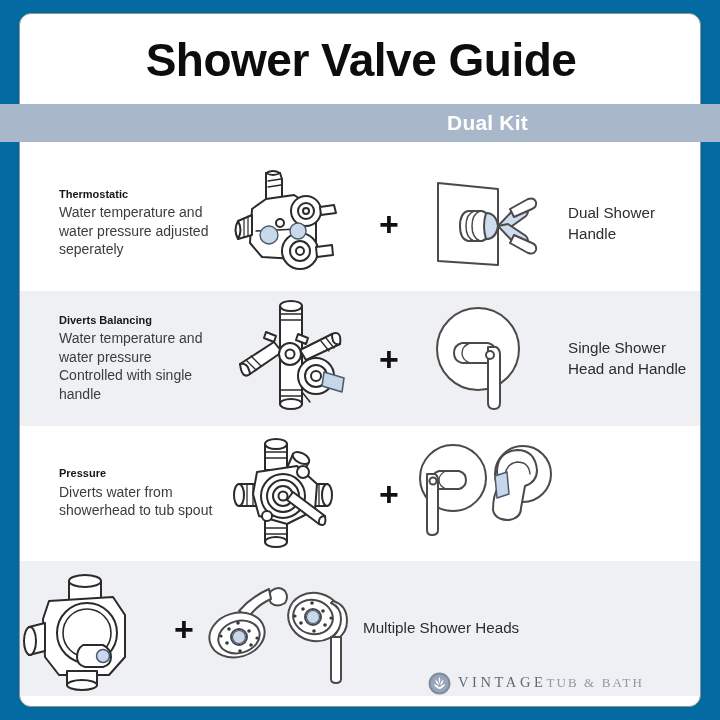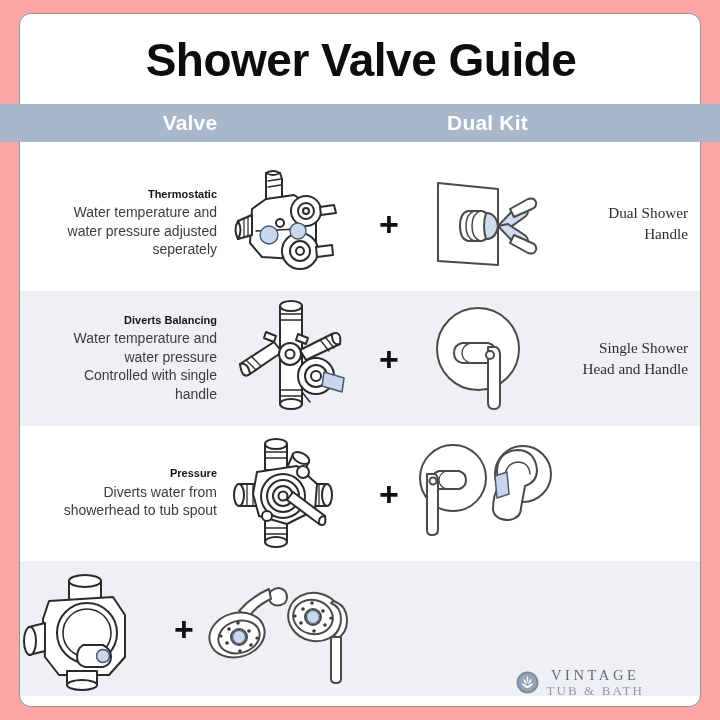--- a/index.html
+++ b/index.html
@@ -5,22 +5,21 @@
   * { box-sizing: border-box; margin: 0; padding: 0; }
   html, body {
     width: 720px; height: 720px;
     background: #ffffff;
     font-family: "Liberation Sans", sans-serif;
     overflow: hidden;
   }
   #page {
     position: relative;
     width: 720px; height: 720px;
-    background: #fca5a5;
-    text-align: right;
+    background: #0369a1;
   }
   
   .card {
     position: absolute;
     left: 19px; top: 13px;
     width: 682px; height: 694px;
     border: 1px solid #8f9499;
     border-radius: 12px;
     background: #ffffff;
     overflow: hidden;
@@ -112,34 +111,33 @@
   }
   .col-result {
     flex: 1;
     padding-left: 10px;
     padding-right: 14px;
   }
   .rname {
     font-size: 15.2px;
     color: #2d2d2d;
     line-height: 1.35;
-    font-family: Liberation Serif, serif;
   }
 
   
   .footer {
     position: absolute;
     left: 0; bottom: 0;
     width: 682px; height: 46px;
     display: flex; align-items: center; justify-content: flex-end;
     padding-right: 58px;
   }
   .logo { display: flex; align-items: center; gap: 7px; }
   .logo-badge { width: 23px; height: 23px; display:block; }
-  .logo-text { display: flex; flex-direction: column; align-items: center; }
+  .logo-text { display: flex; flex-direction: row; align-items: center; }
   .logo-main {
     font-size: 14.5px;
     letter-spacing: 3.6px;
     color: #5d6a7d;
     font-family: "Liberation Serif", serif;
     line-height: 1.05;
   }
   .logo-sub {
     font-size: 13px;
     letter-spacing: 2.1px;
@@ -431,20 +429,23 @@
                 <circle cx="109" cy="56" r="1.8"></circle>
               <circle cx="90" cy="41" r="1.6"></circle>
                 <circle cx="126" cy="43" r="1.6"></circle>
             </g>
             <g fill="#c9d8ea" stroke="#4a5a6e" stroke-width="1.2">
               <circle cx="34" cy="62" r="6.5"></circle>
               <circle cx="108" cy="42" r="6.5"></circle>
             </g>
           </svg>
         </div>
+        <div class="col-result">
+          <div class="rname">Multiple Shower Heads</div>
+        </div>
       </div>
 
     </div>
 
     <div class="footer">
       <div class="logo">
         <svg class="logo-badge" viewBox="0 0 40 40">
           <circle cx="20" cy="20" r="19" fill="#7e8c9f"></circle>
           <circle cx="20" cy="20" r="15.5" fill="#97a5b6"></circle>
           <g fill="#ffffff">
@@ -459,16 +460,15 @@
         <div class="logo-text">
           <div class="logo-main">VINTAGE</div>
           <div class="logo-sub">TUB &amp; BATH</div>
         </div>
       </div>
     </div>
 
   </div>
 
   <div class="header-band">
-    <div class="hcell valve">Valve</div>
     <div class="hcell trim">Dual Kit</div>
   </div>
 </div>
 
 </body></html>

